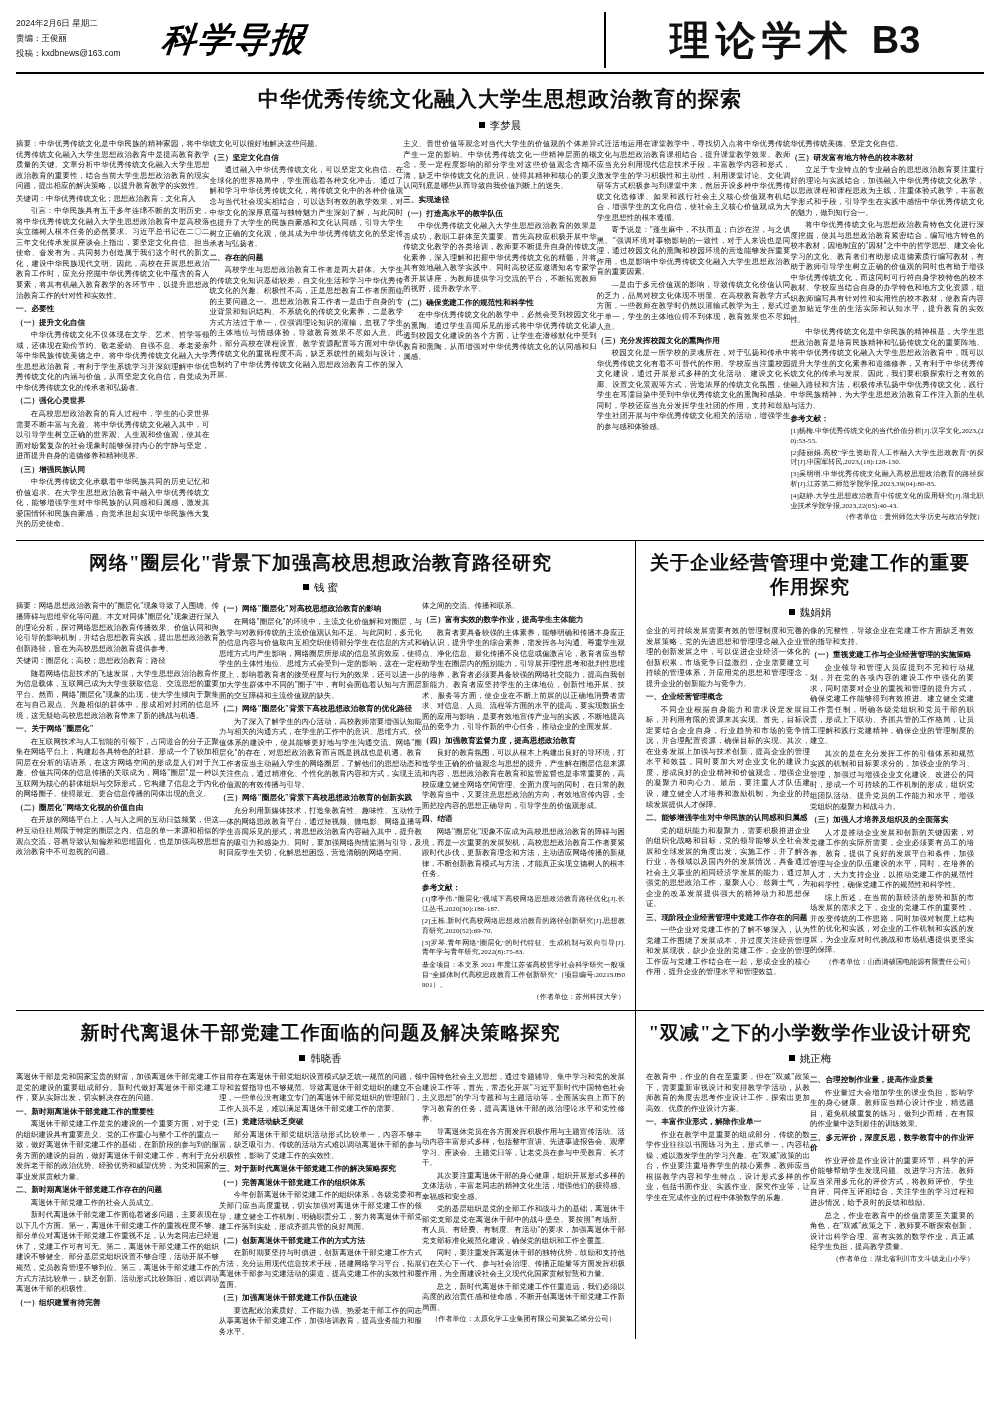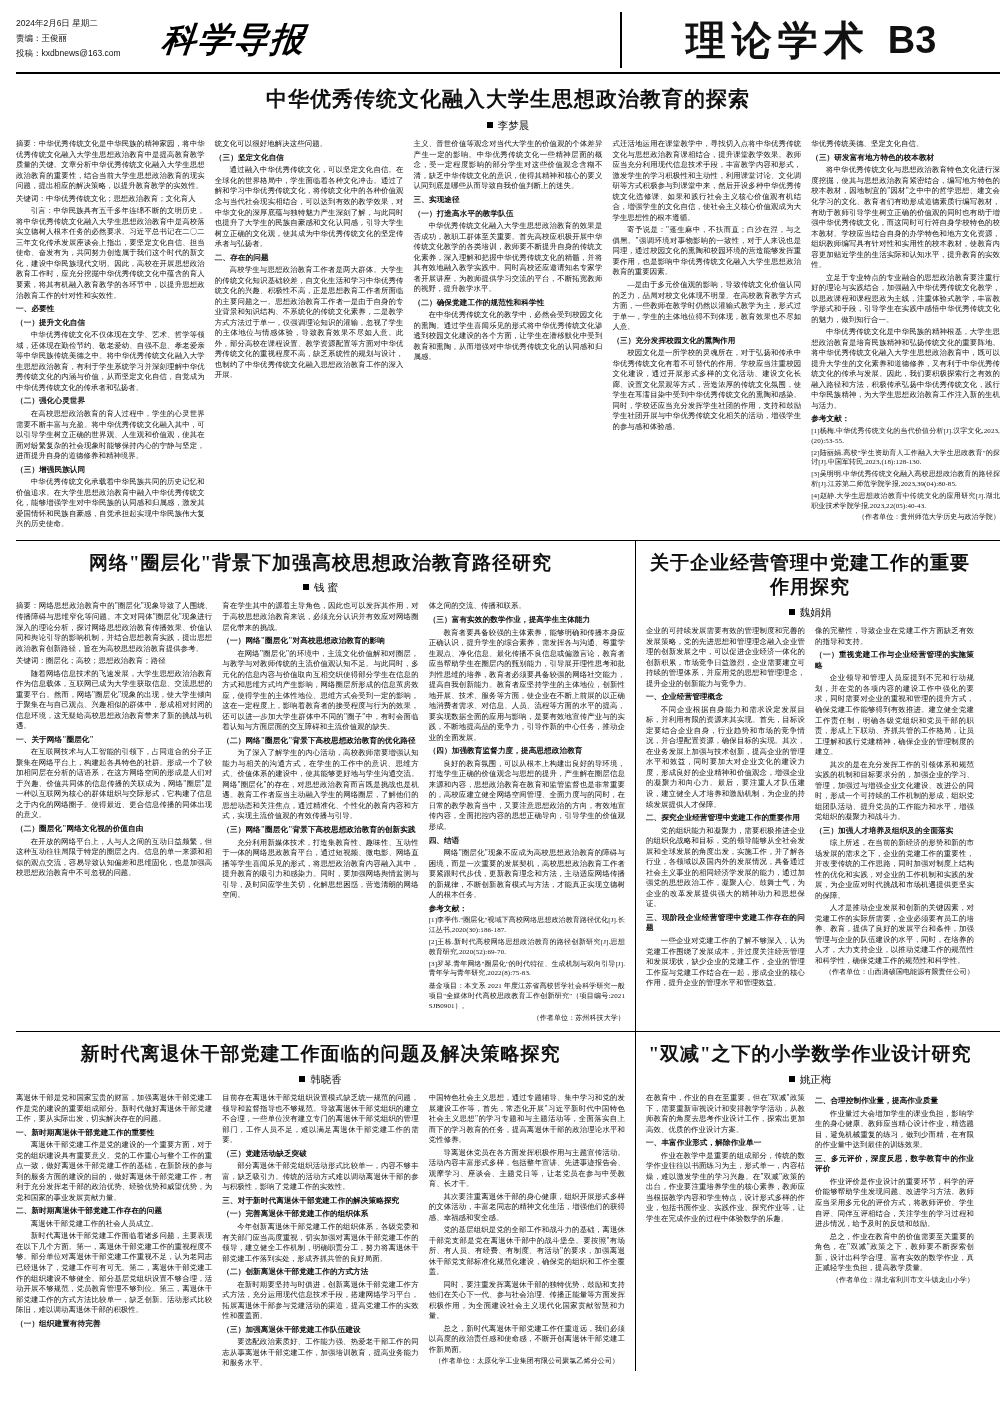--- a/index.html
+++ b/index.html
@@ -10,21 +10,21 @@
   body {
     width: 1000px;
     height: 1408px;
     font-family: "Liberation Serif", "DejaVu Serif", serif;
     color: #111;
     position: relative;
   }
   .page {
     width: 1000px;
     height: 1408px;
-    padding: 12px 0 10px 16px;
+    padding: 12px 16px 10px 16px;
     position: relative;
   }
 
   
   .masthead {
     display: flex;
     align-items: stretch;
     border-bottom: 2px solid #000;
     padding-bottom: 4px;
     height: 62px;
@@ -95,21 +95,20 @@
   }
   .byline .sq {
     display: inline-block;
     width: 6px; height: 6px;
     background: #000;
     margin-right: 5px;
     position: relative; top: -1px;
   }
   .cols {
     display: flex;
-    gap: 10px;
   }
   .col {
     flex: 1;
     font-size: 7.4px;
     line-height: 1.42;
     text-align: justify;
     letter-spacing: 0.1px;
     word-break: break-all;
   }
   .col p { margin: 0 0 2px 0; text-indent: 2em; }
@@ -194,22 +193,22 @@
       <div class="col">
         <p class="noind">式迁活地运用在课堂教学中，寻找切入点将中华优秀传统文化与思想政治教育课相结合，提升课堂教学效果。教师应当充分利用现代信息技术手段，丰富教学内容和形式，激发学生的学习积极性和主动性，利用课堂讨论、文化调研等方式积极参与到课堂中来，然后开设多种中华优秀传统文化选修课、如果和践行社会主义核心价值观有机结合，增强学生的文化自信，使社会主义核心价值观成为大学生思想性的根本遵循。</p>
         <p>寄予说是："蓬生麻中，不扶而直；白沙在涅，与之俱黑。"强调环境对事物影响的一致性，对于人来说也是同理，通过校园文化的熏陶和校园环境的营造能够发挥重要作用，也是影响中华优秀传统文化融入大学生思想政治教育的重要因素。</p>
         <p>—是由于多元价值观的影响，导致传统文化价值认同的乏力，品局对校文化体现不明显。在高校教育教学方式方面，一些教师在教学时仍然以灌输式教学为主，形式过于单一，学生的主体地位得不到体现，教育效果也不尽如人意。</p>
         <h4>（三）充分发挥校园文化的熏陶作用</h4>
         <p>校园文化是一所学校的灵魂所在，对于弘扬和传承中华优秀传统文化有着不可替代的作用。学校应当注重校园文化建设，通过开展形式多样的文化活动、建设文化长廊、设置文化景观等方式，营造浓厚的传统文化氛围，使学生在耳濡目染中受到中华优秀传统文化的熏陶和感染。同时，学校还应当充分发挥学生社团的作用，支持和鼓励学生社团开展与中华优秀传统文化相关的活动，增强学生的参与感和体验感。</p>
       </div>
       <div class="col">
         <p class="noind">华优秀传统美德、坚定文化自信。</p>
         <h4>（三）研发富有地方特色的校本教材</h4>
+        <p>立足于专业特点的专业融合的思想政治教育要注重行好的理论与实践结合，加强融入中华优秀传统文化教学，以思政课程和课程思政为主线，注重体验式教学，丰富教学形式和手段，引导学生在实践中感悟中华优秀传统文化的魅力，做到知行合一。</p>
         <p>将中华优秀传统文化与思想政治教育特色文化进行深度挖掘，使其与思想政治教育紧密结合，编写地方特色的校本教材，因地制宜的"因材"之中中的哲学思想、建文会化学习的文化、教育者们有助形成道德素质行编写教材，有助于教师引导学生树立正确的价值观的同时也有助于增强中华优秀传统文化，而这同时可行符自身学校特色的校本教材。学校应当结合自身的办学特色和地方文化资源，组织教师编写具有针对性和实用性的校本教材，使教育内容更加贴近学生的生活实际和认知水平，提升教育的实效性。</p>
-        <p>立足于专业特点的专业融合的思想政治教育要注重行好的理论与实践结合，加强融入中华优秀传统文化教学，以思政课程和课程思政为主线，注重体验式教学，丰富教学形式和手段，引导学生在实践中感悟中华优秀传统文化的魅力，做到知行合一。</p>
         <p>中华优秀传统文化是中华民族的精神根基，大学生思想政治教育是培育民族精神和弘扬传统文化的重要阵地。将中华优秀传统文化融入大学生思想政治教育中，既可以提升大学生的文化素养和道德修养，又有利于中华优秀传统文化的传承与发展。因此，我们要积极探索行之有效的融入路径和方法，积极传承弘扬中华优秀传统文化，践行中华民族精神，为大学生思想政治教育工作注入新的生机与活力。</p>
         <h4>参考文献：</h4>
         <p class="noind refs">[1]杨梅.中华优秀传统文化的当代价值分析[J].汉字文化,2023,(20):53-55.</p>
         <p class="noind refs">[2]陆丽娟.高校"学生资助育人工作融入大学生思政教育"的探讨[J].中国军转民,2023,(18):128-130.</p>
         <p class="noind refs">[3]吴明明.中华优秀传统文化融入高校思想政治教育的路径探析[J].江苏第二师范学院学报,2023,39(04):80-85.</p>
         <p class="noind refs">[4]赵静.大学生思想政治教育中传统文化的应用研究[J].湖北职业技术学院学报,2023,22(05):40-43.</p>
         <p class="noind refs" style="text-align:right">（作者单位：贵州师范大学历史与政治学院）</p>
       </div>
     </div>
   </div>
@@ -225,21 +224,20 @@
         <div class="col">
           <p class="noind">摘要：网络思想政治教育中的"圈层化"现象导致了人围绕、传播障碍与思维窄化等问题。本文对同体"圈层化"现象进行深入的理论分析，探讨网络思想政治教育传播效果、价值认同和舆论引导的影响机制，并结合思想教育实践，提出思想政治教育创新路径，旨在为高校思想政治教育提供参考。</p>
           <p class="noind">关键词：圈层化；高校；思想政治教育；路径</p>
           <p>随着网络信息技术的飞速发展，大学生思想政治治教育作为信息载体，互联网已成为大学生获取信息、交流思想的重要平台。然而，网络"圈层化"现象的出现，使大学生倾向于聚集在与自己观点、兴趣相似的群体中，形成相对封闭的信息环境，这无疑给高校思想政治教育带来了新的挑战与机遇。</p>
           <h4>一、关于网络"圈层化"</h4>
           <p>在互联网技术与人工智能的引领下，占同道合的分子正聚集在网络平台上，构建起各具特色的社群。形成一个了较加相同层在分析的话语系，在这方网络空间的形成是人们对于兴趣、价值共同体的信息传播的关联成为，网络"圈层"是一种以互联网为核心的群体组织与交际形式，它构建了信息之于内化的网络圈子。使得最近、更合信息传播的同体出现的意义。</p>
           <h4>（二）圈层化"网络文化视的价值自由</h4>
           <p>在开放的网络平台上，人与人之间的互动日益频繁，但这种互动往往局限于特定的圈层之内。信息的单一来源和相似的观点交流，容易导致认知偏差和思维固化，也是加强高校思想政治教育中不可忽视的问题。</p>
         </div>
         <div class="col">
-          <p class="noind">育在学生其中的源着主导角色，因此也可以发挥其作用，对于高校思想政治教育来说，必须充分认识并有效应对网络圈层化带来的挑战。</p>
           <h4>（一）网络"圈层化"对高校思想政治教育的影响</h4>
           <p>在网络"圈层化"的环境中，主流文化价值解和对圈层，与教学与对教师传统的主流价值观认知不足。与此同时，多元化的信息内容与价值取向互相交织使得部分学生在信息的方式和思维方式均产生影响，网络圈层所形成的信息茧房效应，使得学生的主体性地位、思维方式会受到一定的影响，这在一定程度上，影响着教育者的接受程度与行为的效果，还可以进一步加大学生群体中不同的"圈子"中，有时会面临着认知与方面层面的交互障碍和主流价值观的缺失。</p>
           <h4>（二）网络"圈层化"背景下高校思想政治教育的优化路径</h4>
           <p>为了深入了解学生的内心活动，高校教师需要增强认知能力与相关的沟通方式，在学生的工作中的意识、思维方式、价值体系的建设中，使其能够更好地与学生沟通交流。网络"圈层化"的存在，对思想政治教育而言既是挑战也是机遇。教育工作者应当主动融入学生的网络圈层，了解他们的思想动态和关注焦点，通过精准化、个性化的教育内容和方式，实现主流价值观的有效传播与引导。</p>
           <h4>（三）网络"圈层化"背景下高校思想政治教育的创新实践</h4>
           <p>充分利用新媒体技术，打造集教育性、趣味性、互动性于一体的网络思政教育平台，通过短视频、微电影、网络直播等学生喜闻乐见的形式，将思想政治教育内容融入其中，提升教育的吸引力和感染力。同时，要加强网络舆情监测与引导，及时回应学生关切，化解思想困惑，营造清朗的网络空间。</p>
         </div>
         <div class="col">
           <p class="noind">体之间的交流、传播和联系。</p>
           <h4>（三）富有实效的数学作业，提高学生主体能力</h4>
@@ -261,33 +259,33 @@
     <div class="mid-right">
       <div class="art-title small">关于企业经营管理中党建工作的重要作用探究</div>
       <div class="byline">
         <span class="sq"></span><span>魏娟娟</span>
       </div>
       <div class="cols">
         <div class="col">
           <p class="noind">企业的可持续发展需要有效的管理制度和完善的发展策略，党的先进思想和管理理念融入企业管理的创新发展之中，可以促进企业经济一体化的创新积累，市场竞争日益激烈，企业需要建立可持续的管理体系，并应用党的思想和管理理念，提升企业的创新能力与竞争力。</p>
           <h4>一、企业经营管理概念</h4>
           <p>不同企业根据自身能力和需求设定发展目标，并利用有限的资源来其实现。首先，目标设定要结合企业自身，行业趋势和市场的竞争情况，并合理配置资源，确保目标的实现。其次，在业务发展上加强与技术创新，提高企业的管理水平和效益，同时要加大对企业文化的建设力度，形成良好的企业精神和价值观念，增强企业的凝聚力和向心力。最后，要注重人才队伍建设，建立健全人才培养和激励机制，为企业的持续发展提供人才保障。</p>
-          <h4>二、探究企业经营管理中党建工作的重要作用</h4>
+          <h4>二、能够增强学生对中华民族的认同感和归属感</h4>
           <p>党的组织能力和凝聚力，需要积极推进企业的组织化战略和目标，党的领导能够从全社会发展和全球发展的角度出发，实施工作，并了解各行业，各领域以及国内外的发展情况，具备通过社会主义事业的相同经济学发展的能力，通过加强党的思想政治工作，凝聚人心、鼓舞士气，为企业的改革发展提供强大的精神动力和思想保证。</p>
           <h4>三、现阶段企业经营管理中党建工作存在的问题</h4>
           <p>一些企业对党建工作的了解不够深入，认为党建工作围绕了发展成本，并过度关注经营管理和发展现状，缺少企业的党建工作，企业的管理工作应与党建工作结合在一起，形成企业的核心作用，提升企业的管理水平和管理效益。</p>
         </div>
         <div class="col">
           <p class="noind">像的完整性，导致企业在党建工作方面缺乏有效的指导和支持。</p>
           <h4>（一）重视党建工作与企业经营管理的实施策略</h4>
           <p>企业领导和管理人员应提到不完和行动规划，并在党的各项内容的建设工作中强化的要求，同时需要对企业的重视和管理的提升方式，确保党建工作能够得到有效推进。建立健全党建工作责任制，明确各级党组织和党员干部的职责，形成上下联动、齐抓共管的工作格局，让员工理解和践行党建精神，确保企业的管理制度的建立。</p>
           <p>其次的是在充分发挥工作的引领体系和规范实践的机制和目标要求分的，加强企业的学习、管理，加强过与增强企业文化建设、改进公的同时，形成一个可持续的工作机制的形成，组织党组团队活动、提升党员的工作能力和水平，增强党组织的凝聚力和战斗力。</p>
           <h4>（三）加强人才培养及组织及的全面落实</h4>
+          <p>人才是推动企业发展和创新的关键因素，对党建工作的实际所需要，企业必须要有员工的培养、教育，提供了良好的发展平台和条件，加强管理与企业的队伍建设的水平，同时，在培养的人才，大力支持企业，以推动党建工作的规范性和科学性，确保党建工作的规范性和科学性。</p>
           <p>综上所述，在当前的新经济的形势和新的市场发展的需求之下，企业的党建工作的重要性，并改变传统的工作思路，同时加强对制度上结构性的优化和实践，对企业的工作机制和实践的发展，为企业应对时代挑战和市场机遇提供更坚实的保障。</p>
-          <p>人才是推动企业发展和创新的关键因素，对党建工作的实际所需要，企业必须要有员工的培养、教育，提供了良好的发展平台和条件，加强管理与企业的队伍建设的水平，同时，在培养的人才，大力支持企业，以推动党建工作的规范性和科学性，确保党建工作的规范性和科学性。</p>
           <p class="noind refs" style="text-align:right">（作者单位：山西潞硕国电能源有限责任公司）</p>
         </div>
       </div>
     </div>
   </div>
 
   <div class="bot-zone">
 
     <div class="bot-left">
       <div class="art-title small">新时代离退休干部党建工作面临的问题及解决策略探究</div>

